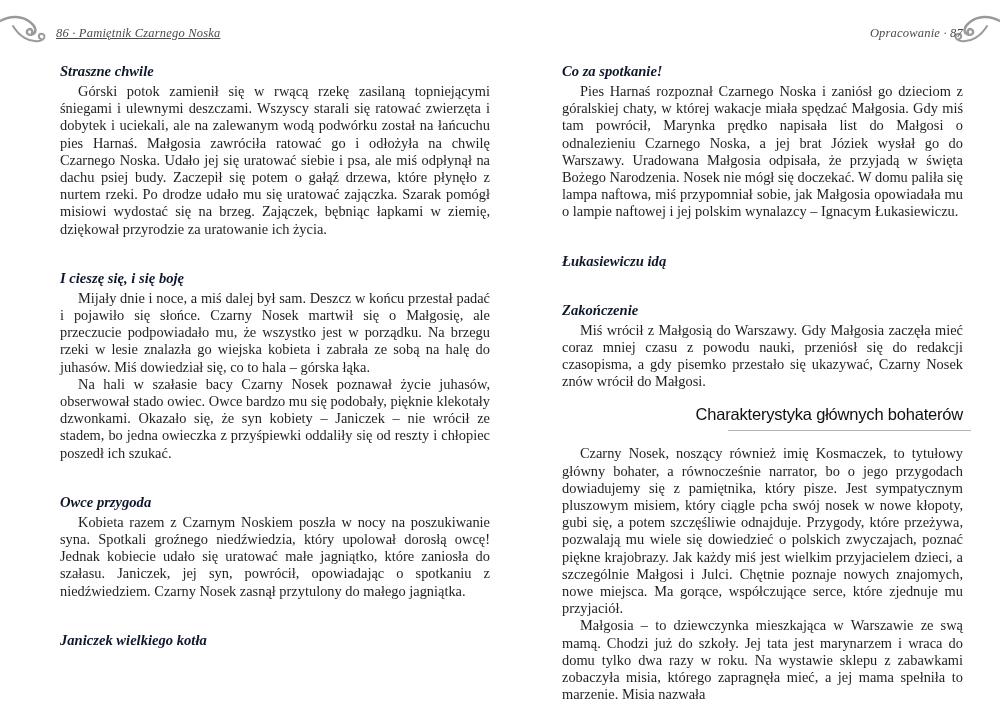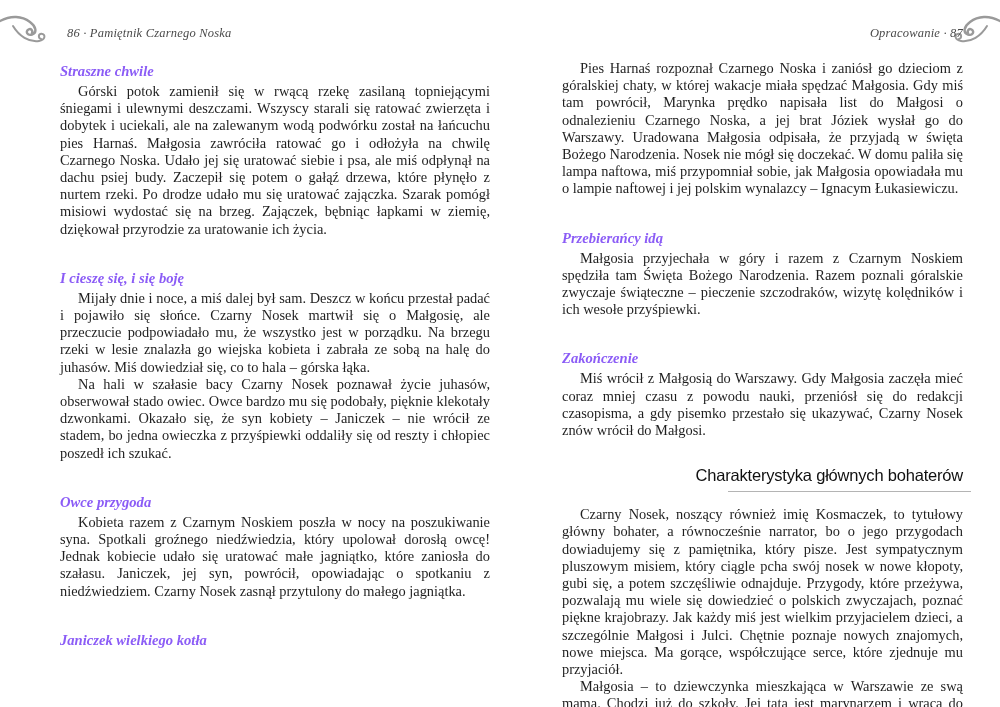--- a/index.html
+++ b/index.html
@@ -13,21 +13,21 @@
   .spread { position: relative; width: 1000px; height: 707px; }
 
   
   .running-header {
     position: absolute; top: 26px;
     font-style: italic;
     font-size: 12.5px;
     color: #4a4a4a;
     letter-spacing: 0.2px;
   }
-  .running-header.left  { left: 67px; }
+  .running-header.left  { left: 56px; text-decoration: underline; }
   .running-header.right { right: 37px; text-align: left; }
 
   
   .flourish { position: absolute; top: 14px; }
   .flourish.left  { left: 0; }
   .flourish.right { right: 0; transform: scaleX(-1); }
 
   
   .column {
     position: absolute; top: 60px;
@@ -36,33 +36,33 @@
     line-height: 17.2px;
     color: #1f1f1f;
   }
   .column.left  { left: 60px;  width: 430px; }
   .column.right { left: 562px; width: 401px; }
 
   h3.sec-heading {
     font-size: 14.6px;
     font-weight: bold;
     font-style: italic;
-    color: #8b5cf6;
+    color: #0f172a;
     margin: 32px 0 3px 0;
     text-align: left;
     line-height: 17px;
   }
   .column section:first-of-type h3.sec-heading { margin-top: 3px; }
 
   p.body-par { text-indent: 18px; }
   p.body-par b { font-weight: normal; }
 
   
   .chapter-heading {
-    margin-top: 26px;
+    margin-top: 14px;
     font-family: "Liberation Sans", "DejaVu Sans", sans-serif;
     font-size: 16.5px;
     font-weight: normal;
     color: #101010;
     text-align: right;
     letter-spacing: -0.2px;
     line-height: 20px;
   }
   .chapter-rule {
     border: none;
@@ -108,25 +108,25 @@
       <h3 class="sec-heading">Owce przygoda</h3>
       <p class="body-par">Kobieta razem z Czarnym Noskiem poszła w nocy na poszukiwanie syna. Spotkali groźnego niedźwiedzia, który upolował dorosłą owcę! Jednak kobiecie udało się uratować małe jagniątko, które zaniosła do szałasu. Janiczek, jej syn, powrócił, opowiadając o spotkaniu z niedźwiedziem. Czarny Nosek zasnął przytulony do małego jagniątka.</p>
     </section>
     <section>
       <h3 class="sec-heading">Janiczek wielkiego kotła</h3>
     </section>
   </div>
 
   <div class="column right">
     <section>
+      <h3 class="sec-heading">Co za spotkanie!</h3>
       <p class="body-par">Pies Harnaś rozpoznał Czarnego Noska i zaniósł go dzieciom z góralskiej chaty, w której wakacje miała spędzać Małgosia. Gdy miś tam powrócił, Marynka prędko napisała list do Małgosi o odnalezieniu Czarnego Noska, a jej brat Józiek wysłał go do Warszawy. Uradowana Małgosia odpisała, że przyjadą w święta Bożego Narodzenia. Nosek nie mógł się doczekać. W domu paliła się lampa naftowa, miś przypomniał sobie, jak Małgosia opowiadała mu o lampie naftowej i jej polskim wynalazcy – Ignacym Łukasiewiczu.</p>
     </section>
     <section>
-      <h3 class="sec-heading">Przebierańcy idą</h3>
-      <p class="body-par">Małgosia przyjechała w góry i razem z Czarnym Noskiem spędziła tam Święta Bożego Narodzenia. Razem poznali góralskie zwyczaje świąteczne – pieczenie szczodraków, wizytę kolędników i ich wesołe przyśpiewki.</p>
+      <h3 class="sec-heading">Łukasiewiczu idą</h3>
     </section>
     <section>
       <h3 class="sec-heading">Zakończenie</h3>
       <p class="body-par">Miś wrócił z Małgosią do Warszawy. Gdy Małgosia zaczęła mieć coraz mniej czasu z powodu nauki, przeniósł się do redakcji czasopisma, a gdy pisemko przestało się ukazywać, Czarny Nosek znów wrócił do Małgosi.</p>
     </section>
 
     <h2 class="chapter-heading">Charakterystyka głównych bohaterów</h2>
     <hr class="chapter-rule">
 
     <p class="body-par"><b>Czarny Nosek, noszący również imię Kosmaczek,</b><span> to tytułowy główny bohater, a równocześnie narrator, bo o jego przygodach dowiadujemy się z pamiętnika, który pisze. Jest sympatycznym pluszowym misiem, który ciągle pcha swój nosek w nowe kłopoty, gubi się, a potem szczęśliwie odnajduje. Przygody, które przeżywa, pozwalają mu wiele się dowiedzieć o polskich zwyczajach, poznać piękne krajobrazy. Jak każdy miś jest wielkim przyjacielem dzieci, a szczególnie Małgosi i Julci. Chętnie poznaje nowych znajomych, nowe miejsca. Ma gorące, współczujące serce, które zjednuje mu przyjaciół.</span></p>

